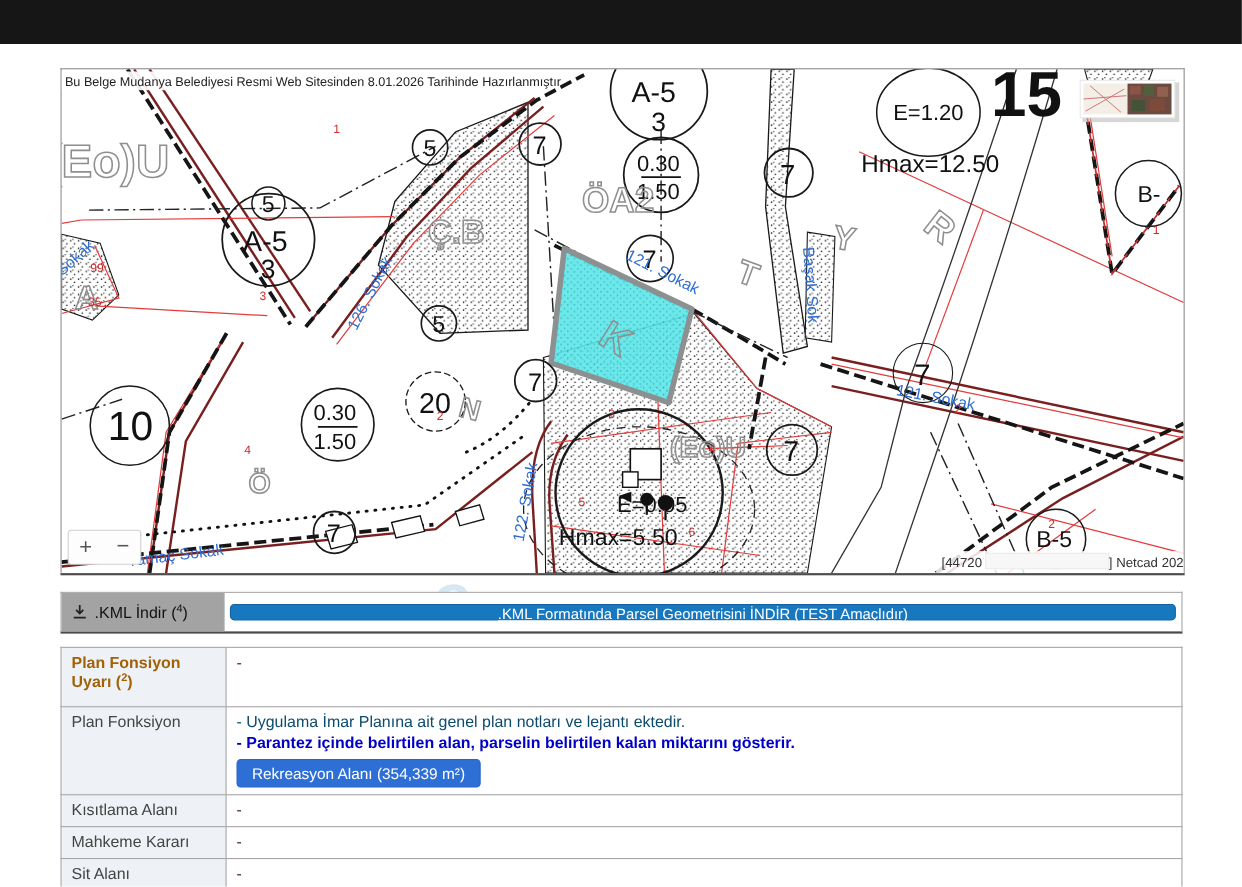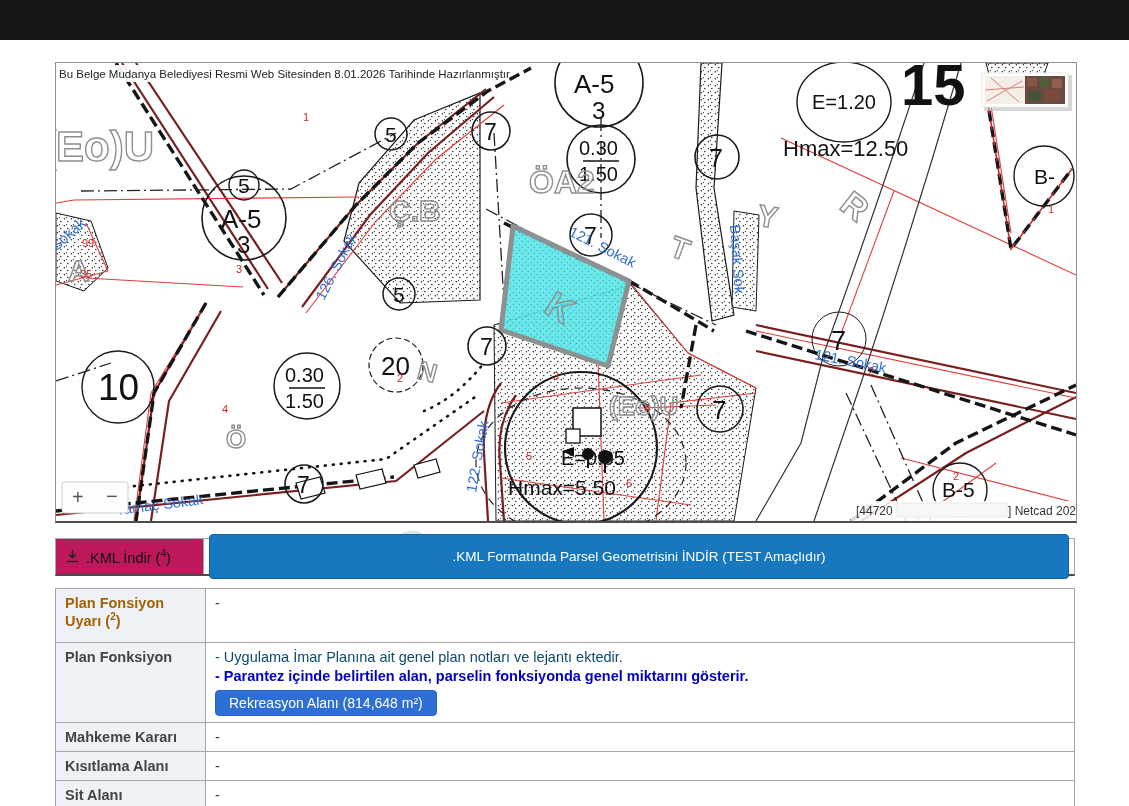--- a/index.html
+++ b/index.html
@@ -16,36 +16,37 @@
   .watermark{
     position:absolute;top:506px;left:392px;z-index:1;color:#bcd9ea;opacity:.6;
     font-size:64px;font-style:italic;font-weight:bold;pointer-events:none;
   }
   .kml-table{
     position:absolute;top:538px;left:55px;width:1020px;height:38px;background:#fff;
     border:1px solid #a8a8a8;border-bottom:2px solid #4a4a4a;display:flex;z-index:2;
     box-sizing:border-box;
   }
   .kml-left{
-    width:148px;background:#be185d;border-right:1px solid #a8a8a8;display:flex;
+    width:148px;background:#a3a3a3;border-right:1px solid #a8a8a8;display:flex;
     align-items:center;padding:0 9px;gap:6px;font-size:14.5px;color:#111;box-sizing:border-box;
   }
   .kml-left sup{font-size:10px;}
   .kml-right{flex:1;display:flex;align-items:center;padding:3px 5px;}
   .kml-btn{
-    width:100%;height:45px;background:#1878bf;border:1px solid #12629f;border-radius:4px;
+    width:100%;height:15px;background:#1878bf;border:1px solid #12629f;border-radius:4px;
     color:#fff;font-size:13.5px;text-align:center;cursor:pointer;
     font-family:"Liberation Sans",sans-serif;
+    text-decoration:underline;
   }
   .info-table{
     position:absolute;top:588px;left:55px;width:1020px;border-collapse:collapse;
     font-size:14.5px;z-index:2;background:#fff;table-layout:fixed;
   }
   .info-table td{border:1px solid #a6a6a6;vertical-align:top;padding:6px 9px;color:#333;}
-  .info-table td.lbl{width:131px;background:#eef2f6;color:#444;font-weight:bold;}
+  .info-table td.lbl{width:131px;background:#eef2f6;color:#444;}
   .info-table tr.warn td.lbl{color:#a16207;font-weight:bold;}
   .info-table sup{font-size:10px;}
   .dash-val{color:#444;}
   .fn-line1{color:#0c4a6e;margin:0 0 3px 0;}
   .fn-line2{color:#0000c8;font-weight:bold;margin:0 0 6px 0;}
   .rek-btn{
     display:inline-block;background:#2e6fd6;border:1px solid #2a63c8;border-radius:4px;
     color:#fff;font-size:14px;padding:4px 13px;cursor:pointer;
     font-family:"Liberation Sans",sans-serif;
   }
@@ -368,30 +369,30 @@
 <table class="info-table">
   <tbody>
       <tr class="warn">
     <td class="lbl"><span>Plan Fonsiyon Uyarı (</span><sup>2</sup><span>)</span></td>
     <td style="height:41px;" class="dash-val">-</td>
   </tr>
   <tr>
     <td class="lbl">Plan Fonksiyon</td>
     <td>
       <div class="fn-line1">- Uygulama İmar Planına ait genel plan notları ve lejantı ektedir.</div>
-      <div class="fn-line2">- Parantez içinde belirtilen alan, parselin fonksiyonda genel miktarını gösterir.</div>
-      <button class="rek-btn">Rekreasyon Alanı (814,648 m²)</button>
+      <div class="fn-line2">- Parantez içinde belirtilen alan, parselin belirtilen kalan miktarını gösterir.</div>
+      <button class="rek-btn">Rekreasyon Alanı (354,339 m²)</button>
     </td>
+  </tr>
+  <tr>
+    <td class="lbl">Kısıtlama Alanı</td>
+    <td style="height:16px;" class="dash-val">-</td>
   </tr>
   <tr>
     <td class="lbl">Mahkeme Kararı</td>
     <td style="height:16px;" class="dash-val">-</td>
   </tr>
   <tr>
-    <td class="lbl">Kısıtlama Alanı</td>
-    <td style="height:16px;" class="dash-val">-</td>
-  </tr>
-  <tr>
     <td class="lbl">Sit Alanı</td>
     <td style="height:14px;" class="dash-val">-</td>
   </tr>
 </tbody>
   </table>
 
 </body></html>

